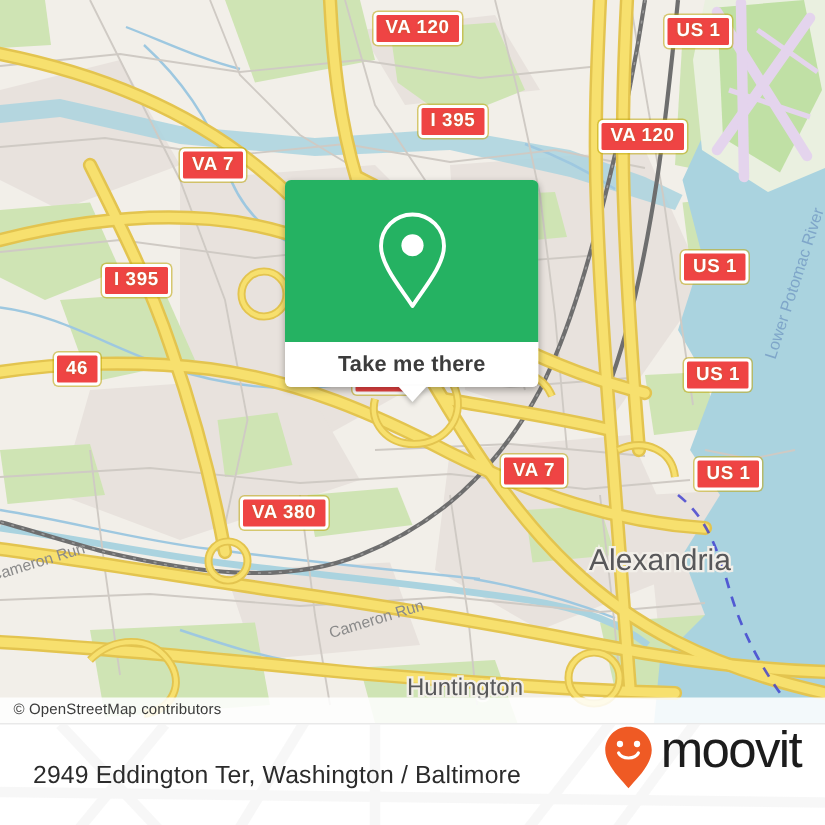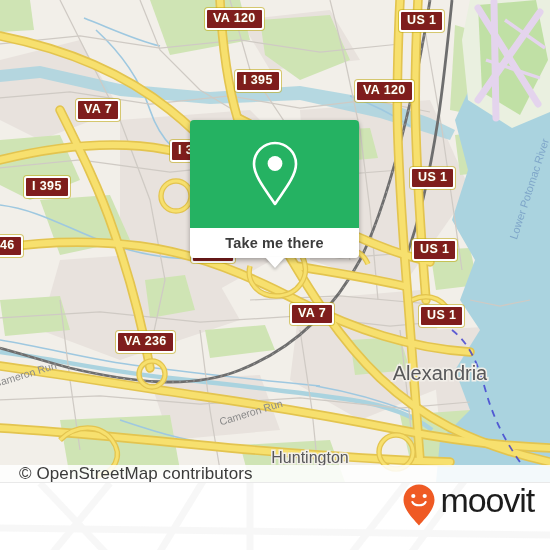--- a/index.html
+++ b/index.html
@@ -7,21 +7,21 @@
   #app{position:relative;width:550px;height:550px;overflow:hidden;background:#fff;}
 
   
   #map{position:absolute;left:0;top:0;width:550px;height:482px;overflow:hidden;background:#f2efe9;}
   #map svg{position:absolute;left:0;top:0;}
 
   
   #attrib{
     position:absolute;left:0;top:465px;width:550px;height:17px;
     background:rgba(255,255,255,0.86);
-    font-size:17px;color:#3b3b3b;line-height:17px;padding-left:19px;
+    font-size:10px;color:#3b3b3b;line-height:17px;padding-left:9px;
     box-sizing:border-box;letter-spacing:.1px;
   }
 
   
   #callout{position:absolute;left:190px;top:120px;width:169px;}
   #callout .cardwrap{
     position:relative;border-radius:4px;overflow:hidden;
     box-shadow:0 2px 5px rgba(0,0,0,.32);
     font-weight:bold;
   }
@@ -258,21 +258,21 @@
       <div class="shield" style="position:absolute;left:191px;top:241px;">
         <span>VA 7</span>
       </div>
       <div class="shield" style="position:absolute;left:290px;top:303px;">
         <span>VA 7</span>
       </div>
       <div class="shield" style="position:absolute;left:419px;top:305px;">
         <span>US 1</span>
       </div>
       <div class="shield" style="position:absolute;left:116px;top:331px;">
-        <span>VA 236</span>
+        <span>VA 380</span>
       </div>
     </div>
 
     <div id="attrib">© OpenStreetMap contributors</div>
   </div>
 
   <div id="callout">
     <div class="cardwrap">
       <div class="green">
         <svg width="54" height="70" viewBox="0 0 54 70">
@@ -292,41 +292,43 @@
       <g stroke="#f0f0f0" stroke-width="7" fill="none">
         <path d="M40,95 L110,10"></path>
           <path d="M40,10 L120,95"></path>
         <path d="M150,95 L205,5"></path>
           <path d="M340,95 L410,5"></path>
         <path d="M400,95 L470,0"></path>
           <path d="M250,0 L250,95"></path>
         <path d="M0,55 L550,62"></path>
       </g>
     </svg>
+    <div class="addr">2949 Eddington Ter, Washington / Baltimore</div>
     <div class="brand">
       <svg width="34" height="44" viewBox="0 0 34 44">
         <path d="M17 1.5 C8.4 1.5 1.5 8.4 1.5 17 C1.5 27 12 36.5 17 42.5 C22 36.5 32.5 27 32.5 17 C32.5 8.4 25.6 1.5 17 1.5 Z" fill="#ef5a24"></path>
         <circle cx="11.3" cy="13" r="2.1" fill="#ffffff"></circle>
         <circle cx="22.7" cy="13" r="2.1" fill="#ffffff"></circle>
         <path d="M10.4 19 C12.6 23.4 21.4 23.4 23.6 19" fill="none" stroke="#ffffff" stroke-width="2.1" stroke-linecap="round"></path>
       </svg>
       <span class="word">moovit</span>
     </div>
   </div>
 
 </div>
 
 <style>
   .shield{
-    background:#7f1d1d;
+    background:#ef4444;
     border:2px solid #ffffff;
     border-radius:3px;
     padding:1px 6px 2px 6px;
     box-sizing:border-box;
     box-shadow:0 0 0 1px rgba(190,165,10,.55);
+    margin-left:44px;
   }
   .shield span{
     display:block;
     font-family:"Liberation Sans",sans-serif;
     font-size:12.5px;
     font-weight:bold;
     color:#ffffff;
     letter-spacing:.4px;
     line-height:15px;
     white-space:nowrap;

